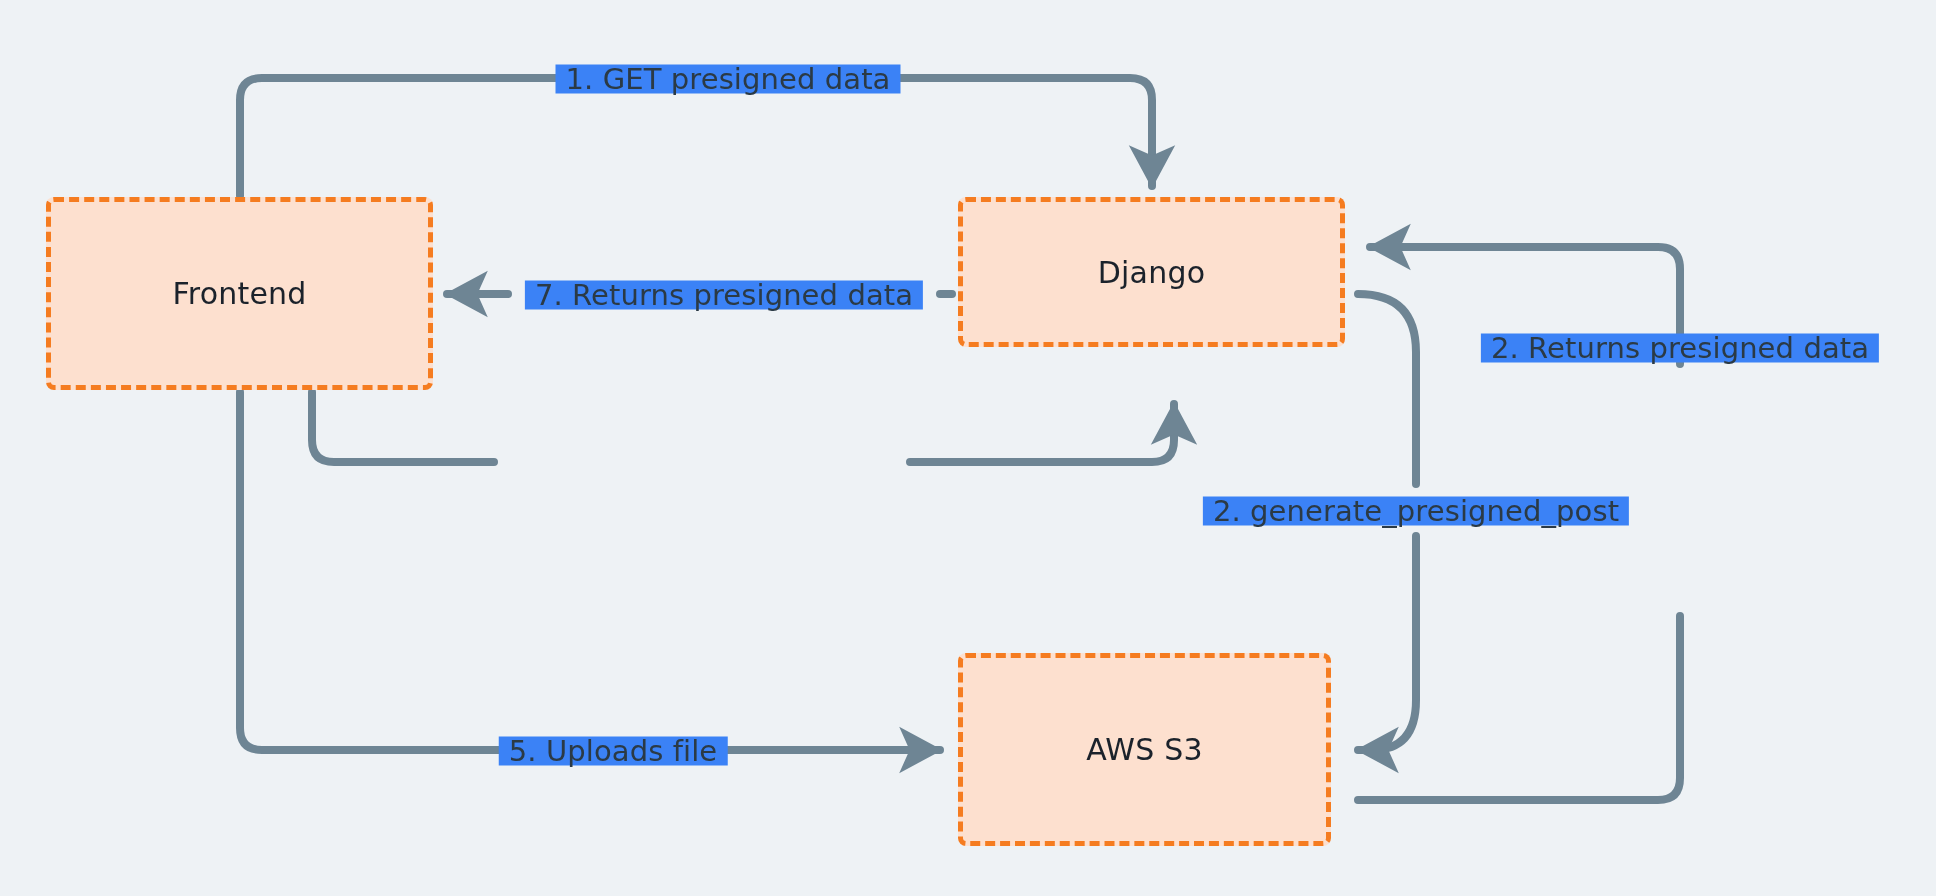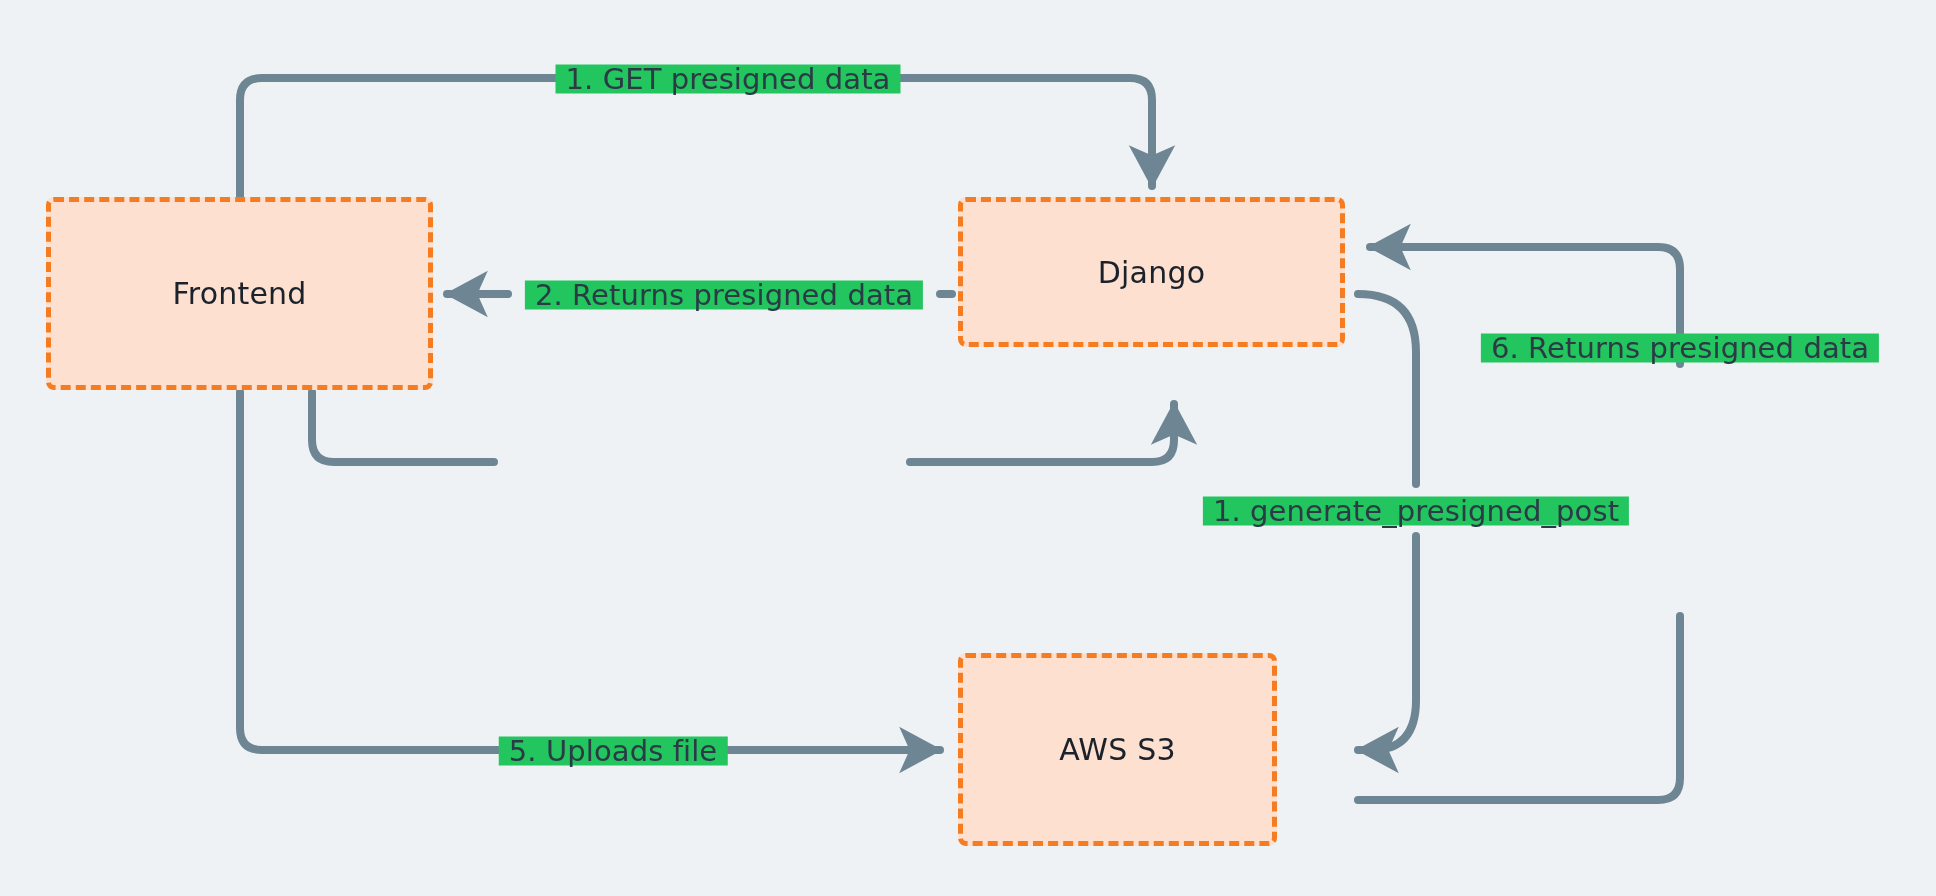--- a/index.html
+++ b/index.html
@@ -37,30 +37,30 @@
     border-radius: 8px;
   }
   .node-label {
     font-size: 30px;
     color: #1b222b;
     letter-spacing: 0.2px;
     white-space: pre;
   }
   #node-frontend { left: 46px;  top: 197px; width: 387px; height: 193px; }
   #node-django   { left: 958px; top: 197px; width: 387px; height: 150px; }
-  #node-s3       { left: 958px; top: 653px; width: 319px; height: 193px; }
+  #node-s3       { left: 958px; top: 653px; width: 373px; height: 193px; }
 
   
   .edge-label {
     position: absolute;
     font-size: 29px;
     color: #2b3a45;
     white-space: pre;
     line-height: 1;
-    background: #22c55e;
+    background: #3b82f6;
     padding: 0 10px;
     transform: translate(-50%, -50%);
     letter-spacing: 0.1px;
   }
 </style>
 </head>
 <body>
 
 <div id="diagram-root">
 
@@ -103,22 +103,22 @@
   <div class="node" id="node-django">
     <span class="node-label">Django</span>
   </div>
 
   <div class="node" id="node-s3">
     <span class="node-label">AWS S3</span>
   </div>
 
   <div class="edge-label" style="left:728px; top:79px;">1. GET presigned data</div>
 
-  <div class="edge-label" style="left:1416px; top:511px;">1. generate_presigned_post</div>
+  <div class="edge-label" style="left:1416px; top:511px;">2. generate_presigned_post</div>
 
-  <div class="edge-label" style="left:1680px; top:348px;">6. Returns presigned data</div>
+  <div class="edge-label" style="left:1680px; top:348px;">2. Returns presigned data</div>
 
-  <div class="edge-label" style="left:724px; top:295px;">2. Returns presigned data</div>
+  <div class="edge-label" style="left:724px; top:295px;">7. Returns presigned data</div>
 
   <div class="edge-label" style="left:613px; top:751px;">5. Uploads file</div>
 
 
 </div>
 
 </body></html>

